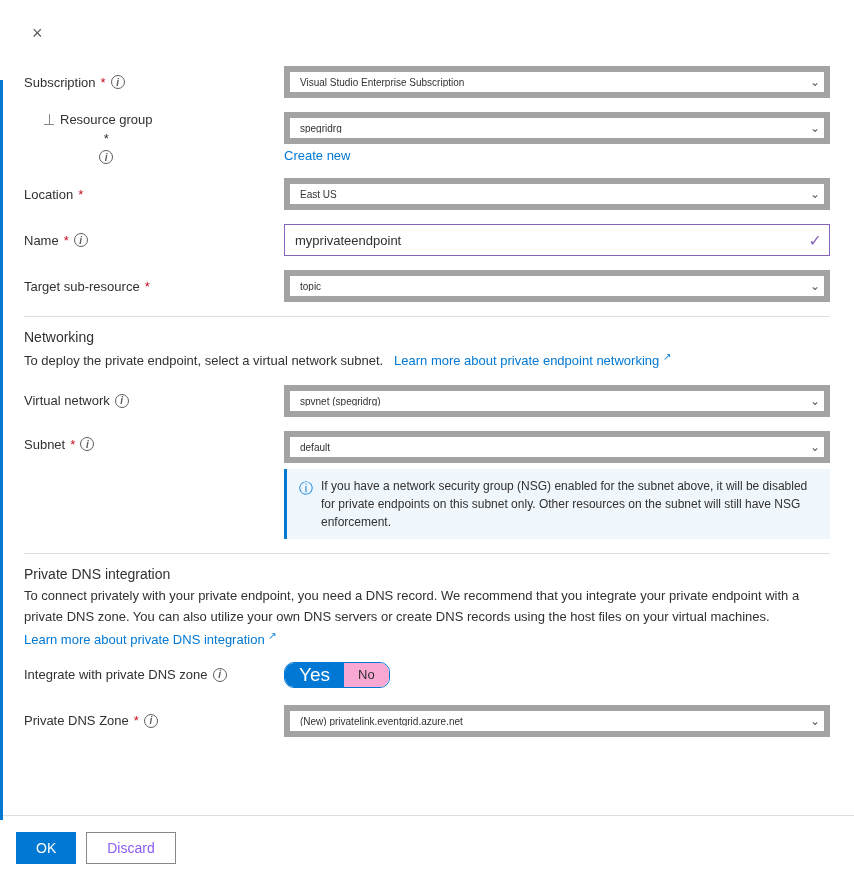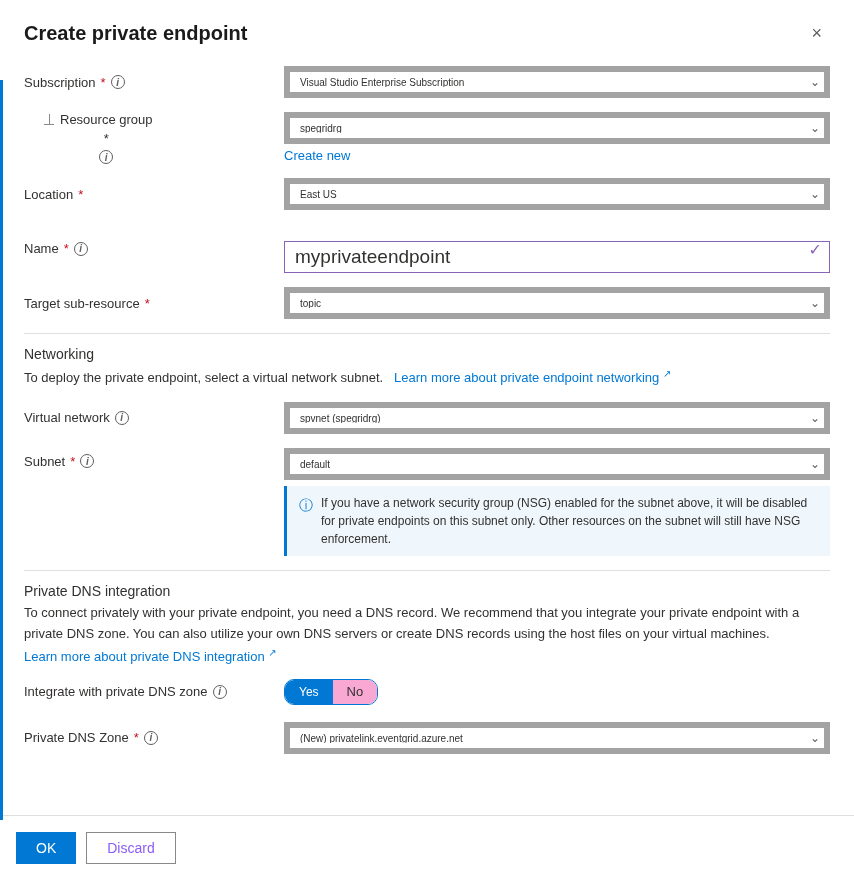--- a/index.html
+++ b/index.html
@@ -105,24 +105,23 @@
       top: 50%;
       transform: translateY(-50%);
       pointer-events: none;
       color: #605e5c;
       font-size: 12px;
     }
     .input-field {
       width: 100%;
       padding: 5px 32px 5px 10px;
       border: 1px solid #8a8886;
-      font-size: 19px;
+      font-size: 13px;
       color: #323130;
       height: 32px;
-      margin-top: 17px;
     }
     .input-with-check {
       position: relative;
     }
     .input-with-check .check-icon {
       position: absolute;
       right: 8px;
       top: 50%;
       transform: translateY(-50%);
       color: #8764b8;
@@ -206,21 +205,21 @@
       display: flex;
       border-radius: 10px;
       overflow: hidden;
       border: 1px solid #0078d4;
       height: 26px;
     }
     .toggle-yes {
       background: #0078d4;
       color: #fff;
       padding: 0 14px;
-      font-size: 12px;
+      font-size: 19px;
       display: flex;
       align-items: center;
       cursor: pointer;
       font-weight: 500;
     }
     .toggle-no {
       background: #f9a8d4;
       color: #323130;
       padding: 0 14px;
       font-size: 13px;
@@ -274,21 +273,20 @@
     }
   </style>
 </head>
 <body>
 
 <div class="dialog">
 
   <div class="left-accent"></div>
 
   <div class="dialog-header">
-    <span class="dialog-title">Create private endpoint</span>
     <button class="close-btn">×</button>
   </div>
 
   <div class="dialog-body">
 
     <div class="form-row">
       <div class="form-label">
         <span>Subscription</span>
         <span class="required">*</span>
         <span class="info-icon">i</span>

